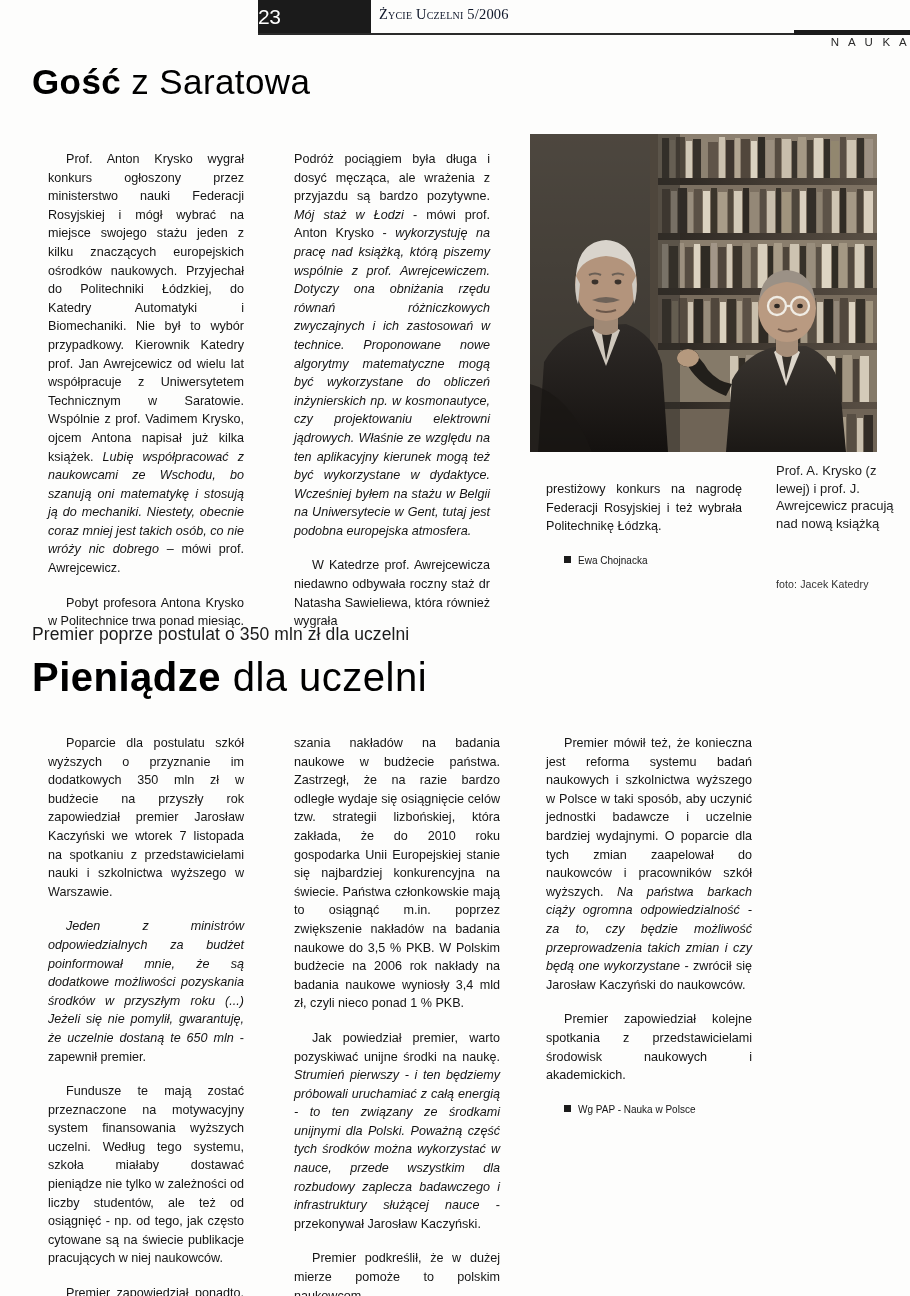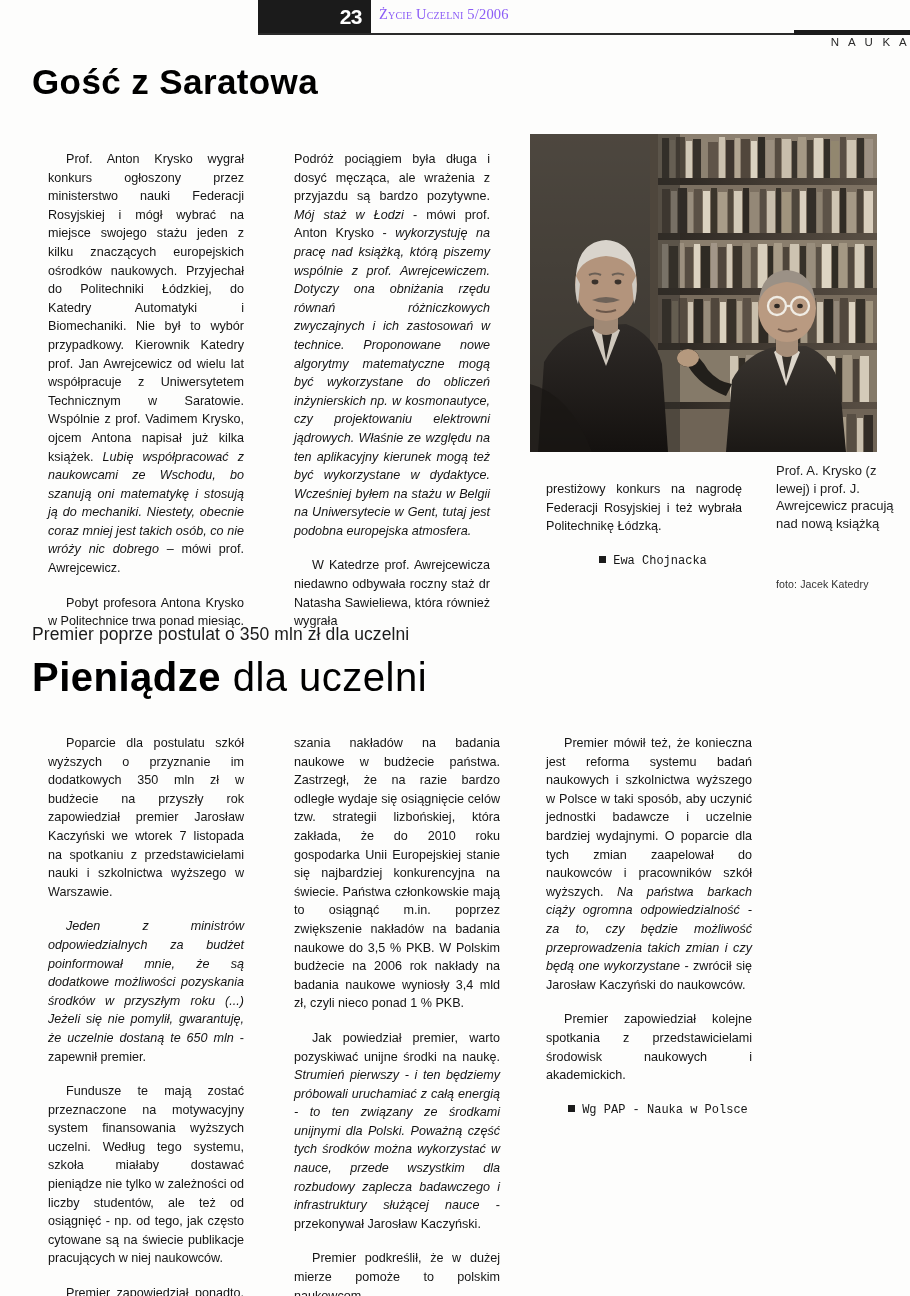--- a/index.html
+++ b/index.html
@@ -37,37 +37,36 @@
     height: 33px;
     background: #1b1b1b;
   }
   .mast-page-no {
     position: absolute;
     left: 0;
     top: 0;
     width: 113px;
     height: 33px;
     color: #fff;
-    font-weight: bold;
+    font-weight: normal;
     font-size: 21px;
     line-height: 33px;
-    text-align: right;
     padding-right: 9px;
     box-sizing: border-box;
     letter-spacing: -0.5px;
   }
   .mast-issue {
     position: absolute;
     left: 121px;
     top: 6px;
     font-family: "Liberation Serif", serif;
     font-variant: small-caps;
     font-size: 14.5px;
     letter-spacing: 0.2px;
-    color: #8b5cf6;
+    color: #0f172a;
     white-space: nowrap;
   }
   .mast-rule {
     position: absolute;
     left: 0;
     top: 33px;
     width: 652px;
     height: 1.5px;
     background: #2a2a2a;
   }
@@ -92,21 +91,21 @@
   
   .headline1 {
     position: absolute;
     left: 32px;
     top: 62px;
     font-size: 35px;
     letter-spacing: 0.4px;
     white-space: nowrap;
   }
   .headline1 .b { font-weight: bold; }
-  .headline1 .l { font-weight: 700; margin-top: 36px; }
+  .headline1 .l { font-weight: 400; margin-top: 36px; }
 
   .kicker2 {
     position: absolute;
     left: 32px;
     top: 624px;
     font-size: 17.5px;
     font-family: "Liberation Sans", sans-serif;
     letter-spacing: 0.1px;
     color: #1b1b1b;
     white-space: nowrap;
@@ -139,24 +138,23 @@
   #a1c2 { left: 278px; top: 134px; width: 228px; }
   #a1c3 { left: 530px; top: 464px; width: 228px; }
 
   
   #a2c1 { left: 32px;  top: 718px; width: 228px; }
   #a2c2 { left: 278px; top: 718px; width: 238px; }
   #a2c3 { left: 530px; top: 718px; width: 238px; }
 
   .byline {
     margin-top: 16px;
-    text-align: center;
+    text-align: left;
     text-indent: 0;
-    font-size: 12px;
-    font-family: Liberation Mono, monospace;
+    font-size: 10px;
   }
   .byline .sq {
     display: inline-block;
     width: 7px;
     height: 7px;
     background: #1b1b1b;
     margin-right: 7px;
     vertical-align: 1px;
   }
 

